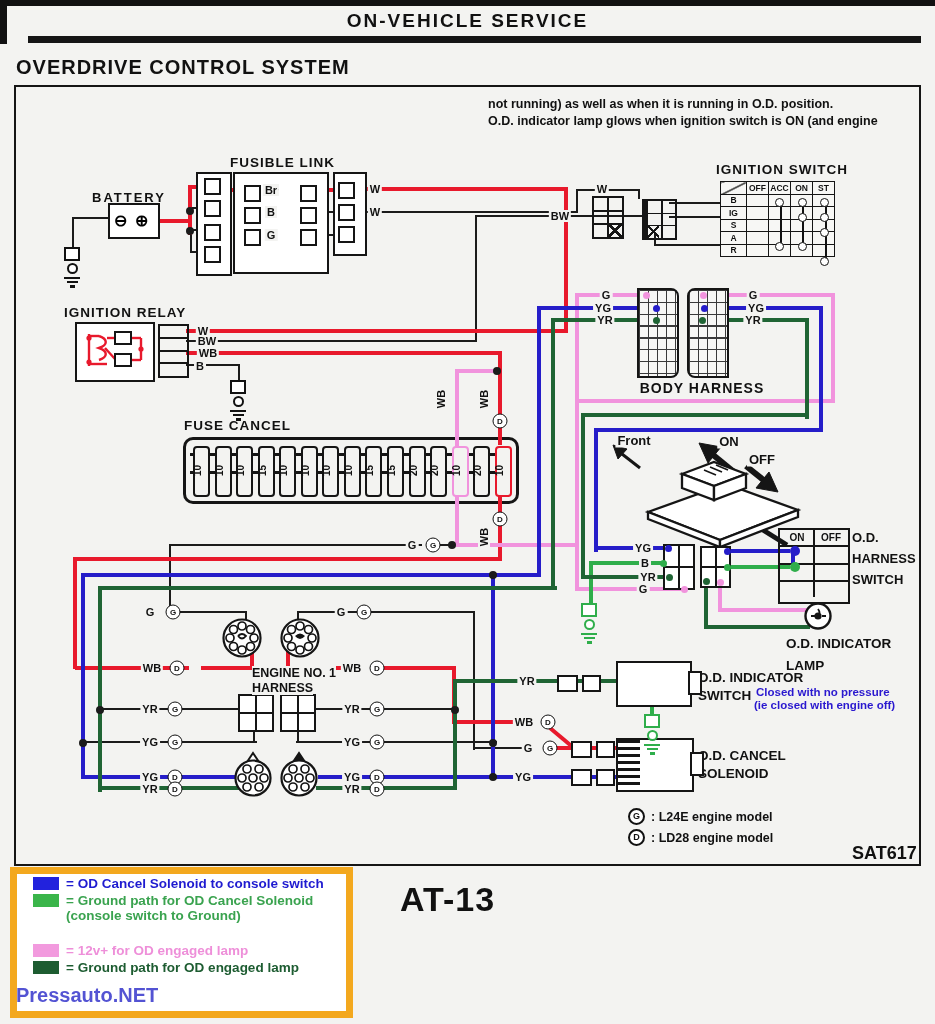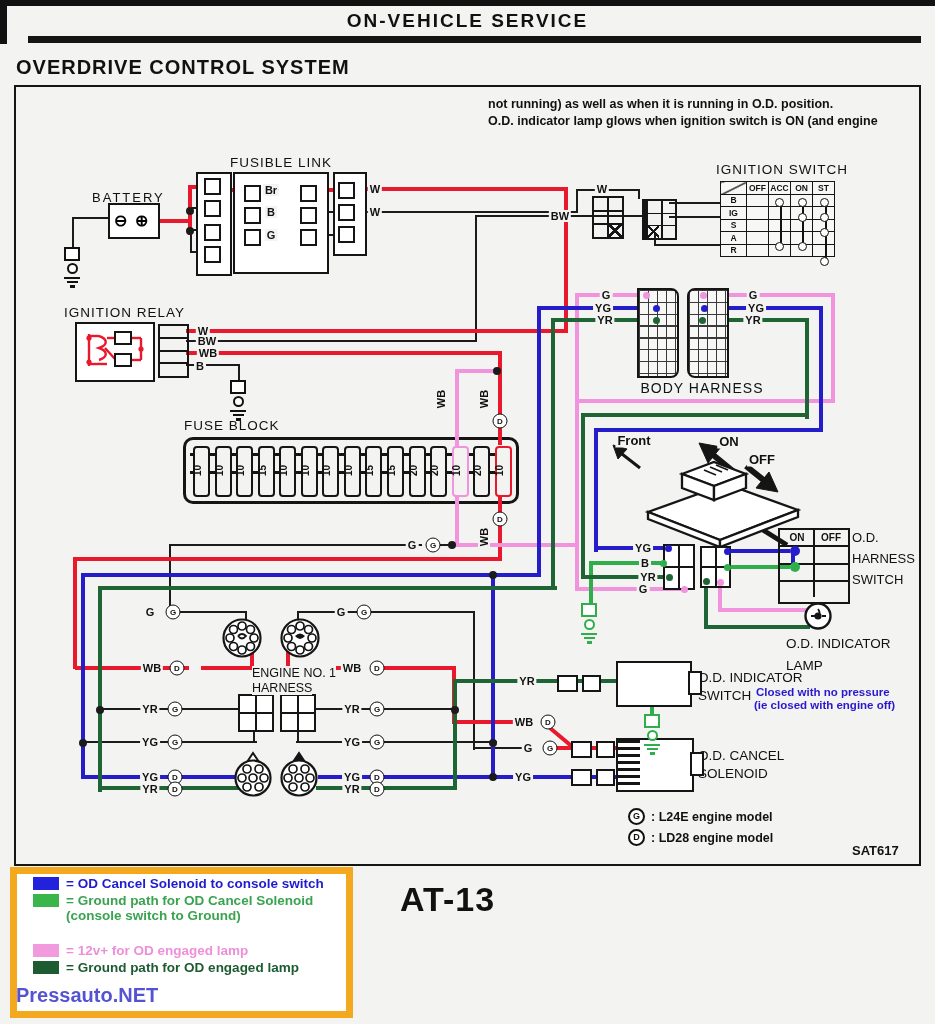--- a/index.html
+++ b/index.html
@@ -17,21 +17,21 @@
   #wires i,#dots i,#ign-overlay i{position:absolute;display:block}
   .k{background:#1b1b1b}.r{background:#e8192c}.p{background:#f193dd}.u{background:#251dc9}.g{background:#2fae4b}.d{background:#1f6434}
   .dot{border-radius:50%}
   
   .wlbl{position:absolute;transform:translate(-50%,-50%);font-size:11px;font-weight:bold;color:#111;background:#f3f3f1;padding:0 2px;white-space:nowrap;z-index:40}
   .wlbl.rot{transform:translate(-50%,-50%) rotate(-90deg)}
   .wlbl.big{font-size:13px}
   .wcirc{position:absolute;transform:translate(-50%,-50%);width:13px;height:13px;border:1.8px solid #111;border-radius:50%;background:#fff;font-size:8px;line-height:13px;font-weight:bold;text-align:center;color:#111;z-index:40}
   
   .cbox{position:absolute;border:2.5px solid #151515;background:#fff}
-  .clabel{position:absolute;font-weight:normal;color:#111;white-space:nowrap}
+  .clabel{position:absolute;font-weight:bold;color:#111;white-space:nowrap}
   .sq{position:absolute;width:13px;height:13px;border:2px solid #151515;background:#fff}
   .gridline{position:absolute;background:#151515}
   .bgrid{position:absolute;border:2px solid #151515;background-image:
      repeating-linear-gradient(to right,#3a3a3a 0 1.4px,transparent 1.4px 9px),
      repeating-linear-gradient(to bottom,#3a3a3a 0 1.4px,transparent 1.4px 11.8px);background-color:#f7f7f5}
   .conn22{position:absolute;border:2.3px solid #151515;background:
      linear-gradient(to right,transparent calc(50% - 1px),#151515 calc(50% - 1px) calc(50% + 1px),transparent calc(50% + 1px)),
      linear-gradient(to bottom,transparent calc(50% - 1px),#151515 calc(50% - 1px) calc(50% + 1px),transparent calc(50% + 1px))}
   .cpiece{position:absolute;border:2px solid #151515;background:#fff}
   .xcell{position:absolute;background:
@@ -66,21 +66,21 @@
   #ocs .hcell{position:absolute;top:0;width:34px;height:16px;font-size:10px;font-weight:bold;text-align:center;line-height:16px;color:#111}
   
   #legend{left:10px;top:867px;width:343px;height:151px;border:7px solid #f3a81e;background:#fff;box-sizing:border-box}
   #legend-title{margin:2px 0 0 78px;font-size:26px;font-weight:bold;letter-spacing:1px;color:#111}
   .lg-row{display:flex;align-items:center;gap:7px;margin:2px 0 0 16px;font-size:13.5px;font-weight:bold;white-space:nowrap}
   .lg-row.gap{margin-top:20px}
   .lg-row .sw{display:inline-block;width:26px;height:13px}
   .lg-row2{margin:0 0 0 49px;font-size:13.5px;font-weight:bold}
   #at13{left:400px;top:880px;font-size:34px;font-weight:bold;letter-spacing:1px;color:#111}
   #watermark{left:16px;top:984px;font-size:20px;font-weight:bold;color:rgba(59,59,205,.88);z-index:60}
-  #sat{left:852px;top:843px;font-size:13px;font-weight:bold;color:#111}
+  #sat{left:852px;top:843px;font-size:18px;font-weight:bold;color:#111}
   #engine-models{left:628px;top:808px;z-index:6}
   .em-row{display:flex;align-items:center;gap:6px;margin-bottom:4px;font-size:12.5px;font-weight:bold;color:#111}
   .em-circ{display:inline-block;width:13px;height:13px;border:2px solid #111;border-radius:50%;font-size:9px;line-height:13px;text-align:center;background:#fff}
   .note-blue{position:absolute;font-size:11.5px;font-weight:bold;color:#2a18cf;white-space:nowrap;z-index:40}
   svg{position:absolute;overflow:visible}
 </style>
 </head>
 <body>
 
 <div class="abs" id="topbar"></div>
@@ -205,21 +205,21 @@
     <i class="d" style="left: 581px; top: 413px; width: 4px; height: 166px; z-index: 2;"></i>
     <i class="d" style="left: 583px; top: 575px; width: 92px; height: 4px; z-index: 2;"></i>
     <i class="d" style="left: 704px; top: 579px; width: 4px; height: 50px; z-index: 2;"></i>
     <i class="d" style="left: 704px; top: 625px; width: 106px; height: 4px; z-index: 2;"></i>
   </div>
 
 <div class="clabel" style="left:92px;top:190px;font-size:13px;letter-spacing:2px">BATTERY</div>
 <div class="clabel" style="left:230px;top:155px;font-size:13.5px;letter-spacing:1px">FUSIBLE LINK</div>
 <div class="clabel" style="left:716px;top:162px;font-size:13.5px;letter-spacing:1px">IGNITION SWITCH</div>
 <div class="clabel" style="left:64px;top:305px;font-size:13.5px;letter-spacing:1px">IGNITION RELAY</div>
-<div class="clabel" style="left:184px;top:418px;font-size:13.5px;letter-spacing:1px">FUSE BLOCK</div>
+<div class="clabel" style="left:184px;top:418px;font-size:13.5px;letter-spacing:1px">FUSE CANCEL</div>
 <div class="clabel" style="left:622px;top:380px;width:160px;text-align:center;font-size:14px;letter-spacing:1px">BODY HARNESS</div>
 <div class="clabel" style="left:252px;top:666px;font-size:12.5px;background:#f3f3f1;z-index:30">ENGINE NO. 1</div>
 <div class="clabel" style="left:252px;top:681px;font-size:12.5px;background:#f3f3f1;z-index:30">HARNESS</div>
 <div class="clabel" style="left:852px;top:530px;font-size:13px">O.D.</div>
 <div class="clabel" style="left:852px;top:551px;font-size:13px">HARNESS</div>
 <div class="clabel" style="left:852px;top:572px;font-size:13px">SWITCH</div>
 <div class="clabel" style="left:786px;top:636px;font-size:13.5px">O.D. INDICATOR</div>
 <div class="clabel" style="left:786px;top:658px;font-size:13.5px">LAMP</div>
 <div class="clabel" style="left:698px;top:670px;font-size:13.5px">O.D. INDICATOR</div>
 <div class="clabel" style="left:698px;top:688px;font-size:13.5px">SWITCH</div>

